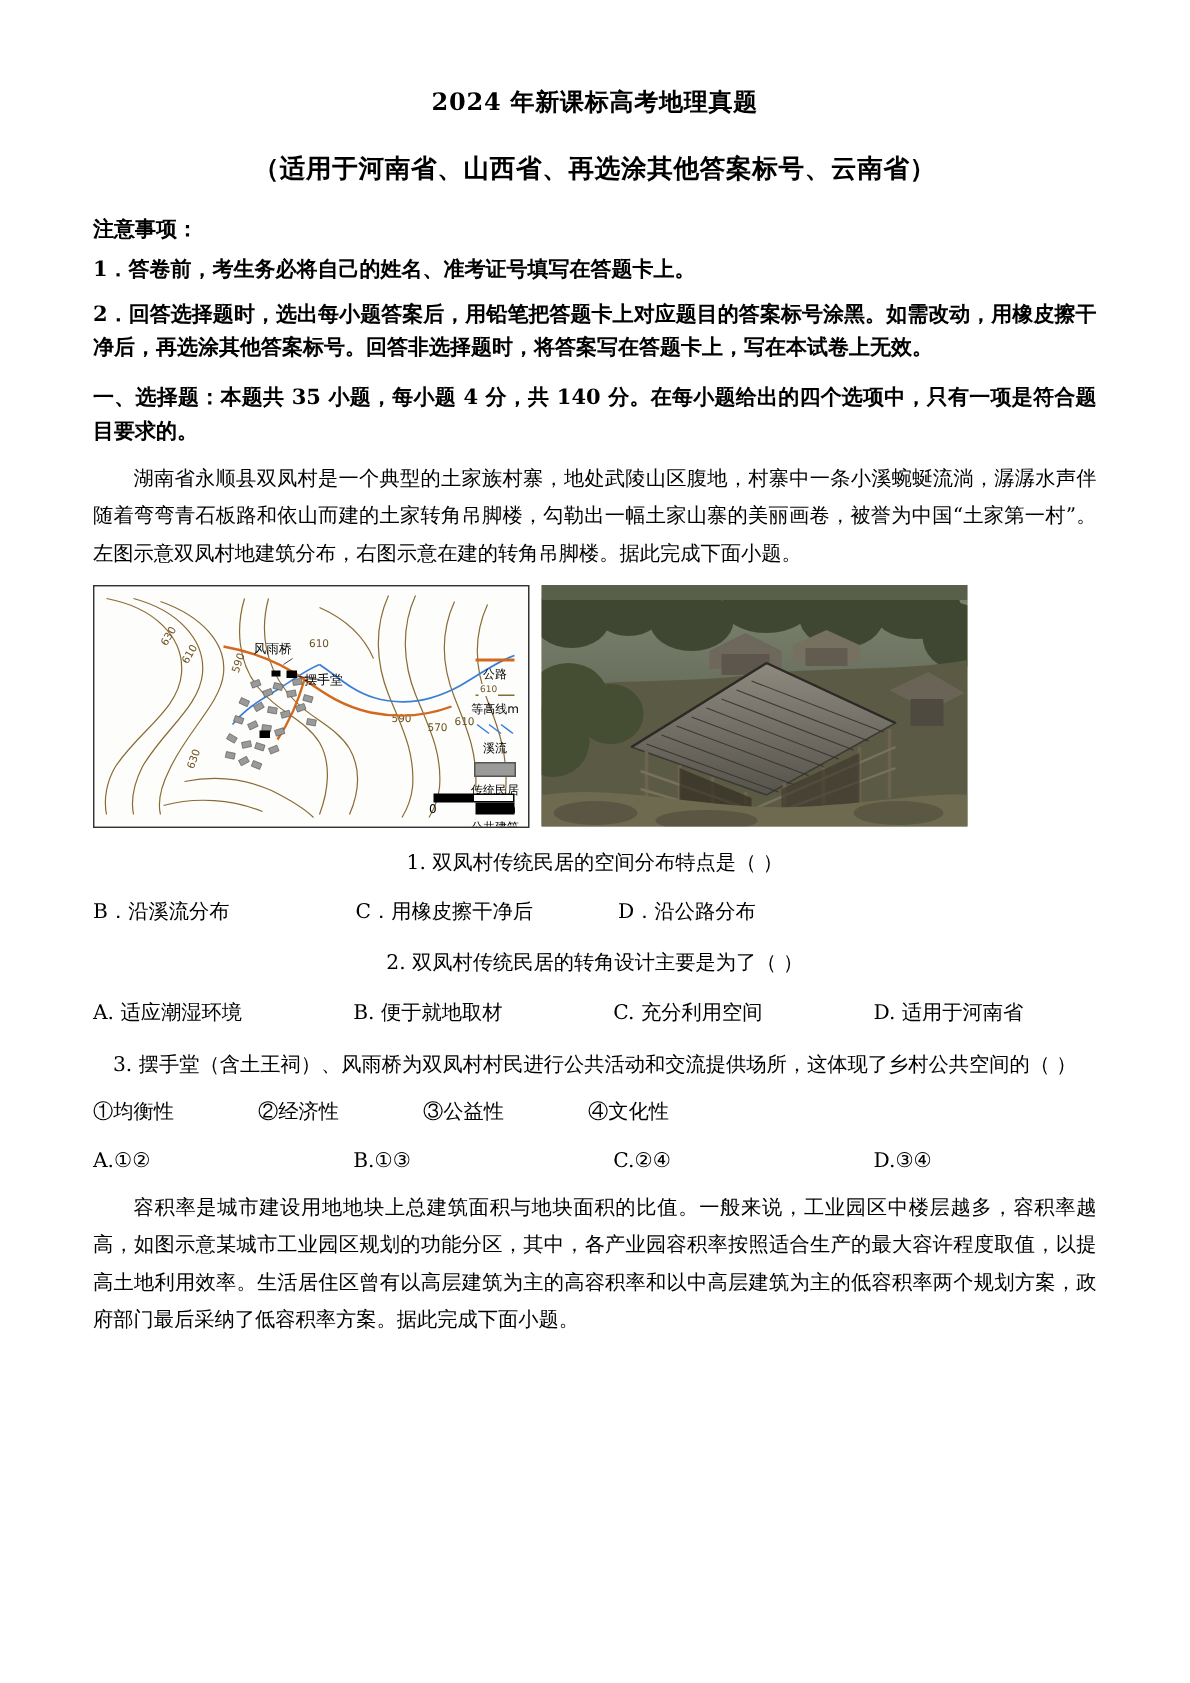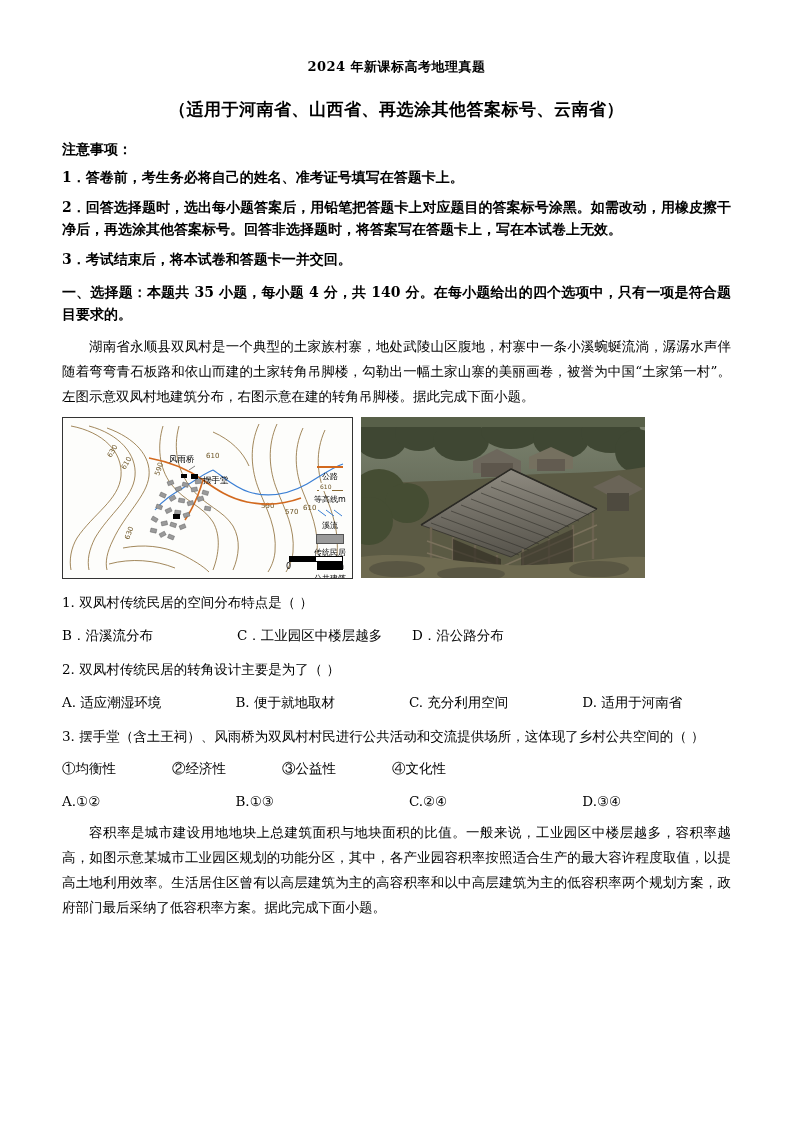--- a/index.html
+++ b/index.html
@@ -20,21 +20,21 @@
     height: 1122px;
     padding: 0;
     box-sizing: border-box;
     position: relative;
   }
   .inner {
     padding: 48px 62px 0 62px;
     box-sizing: border-box;
   }
   h1.doc-title {
-    font-size: 13px;
+    font-size: 16px;
     font-weight: bold;
     text-align: center;
     margin: 10px 0 0 0;
     letter-spacing: 0.5px;
   }
   h2.doc-subtitle {
     font-size: 17px;
     font-weight: bold;
     text-align: center;
     margin: 22px 0 0 0;
@@ -84,20 +84,21 @@
     width: 284px;
     height: 161px;
     position: relative;
     overflow: hidden;
     background: #6f6a57;
   }
   .q-line {
     font-size: 13.5px;
     margin-top: 13px;
     line-height: 1.6;
+    text-align: center;
   }
   .opt-line {
     font-size: 13.5px;
     margin-top: 11px;
     line-height: 1.6;
     display: flex;
   }
   .opt-line > span {
     display: inline-block;
   }
@@ -173,21 +174,20 @@
 
 <div class="page">
   <div class="inner">
 
     <h1 class="doc-title">2024 年新课标高考地理真题</h1>
     <h2 class="doc-subtitle">（适用于河南省、山西省、再选涂其他答案标号、云南省）</h2>
 
     <div class="notice-head">注意事项：</div>
     <div class="notice-item">1．答卷前，考生务必将自己的姓名、准考证号填写在答题卡上。</div>
     <div class="notice-item">2．回答选择题时，选出每小题答案后，用铅笔把答题卡上对应题目的答案标号涂黑。如需改动，用橡皮擦干净后，再选涂其他答案标号。回答非选择题时，将答案写在答题卡上，写在本试卷上无效。</div>
-    <div class="notice-item">3．考试结束后，将本试卷和答题卡一并交回。</div>
 
     <div class="section-head">一、选择题：本题共 35 小题，每小题 4 分，共 140 分。在每小题给出的四个选项中，只有一项是符合题目要求的。</div>
 
     <div class="para">湖南省永顺县双凤村是一个典型的土家族村寨，地处武陵山区腹地，村寨中一条小溪蜿蜒流淌，潺潺水声伴随着弯弯青石板路和依山而建的土家转角吊脚楼，勾勒出一幅土家山寨的美丽画卷，被誉为中国“土家第一村”。左图示意双凤村地建筑分布，右图示意在建的转角吊脚楼。据此完成下面小题。</div>
 
     <div class="figures">
 
       <div class="fig-map">
         <svg class="map-svg" width="289" height="160" viewBox="0 0 289 160">
           <rect x="0" y="0" width="289" height="160" fill="#fdfdfb"></rect>
@@ -393,21 +393,21 @@
             <ellipse cx="110" cy="157" rx="34" ry="7"></ellipse>
             <ellipse cx="238" cy="152" rx="30" ry="8"></ellipse>
           </g>
         </svg>
       </div>
     </div>
 
     <div class="q-line">1. 双凤村传统民居的空间分布特点是（    ）</div>
     <div class="opt-line">
       <span class="o2">B．沿溪流分布</span>
-      <span class="o3">C．工业园区中楼层越多</span>
+      <span class="o3">C．用橡皮擦干净后</span>
       <span class="o4">D．沿公路分布</span>
     </div>
 
     <div class="q-line">2. 双凤村传统民居的转角设计主要是为了（    ）</div>
     <div class="opt-line">
       <span class="o1">A. 适应潮湿环境</span>
       <span class="o2">B. 便于就地取材</span>
       <span class="o3">C. 充分利用空间</span>
       <span class="o4">D. 适用于河南省</span>
     </div>

